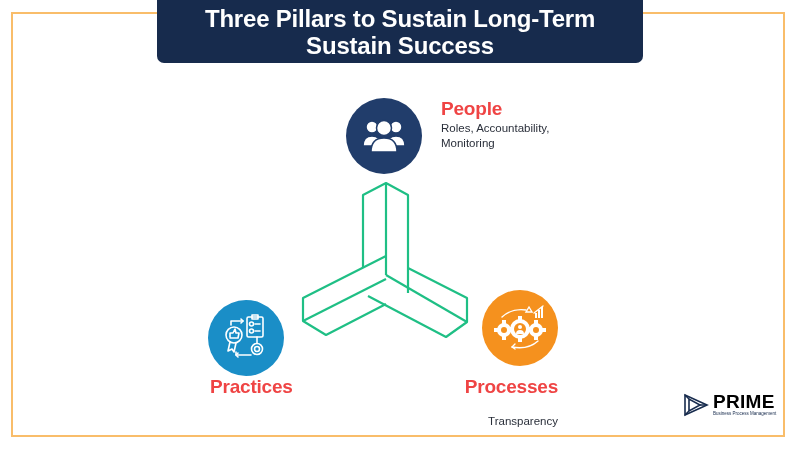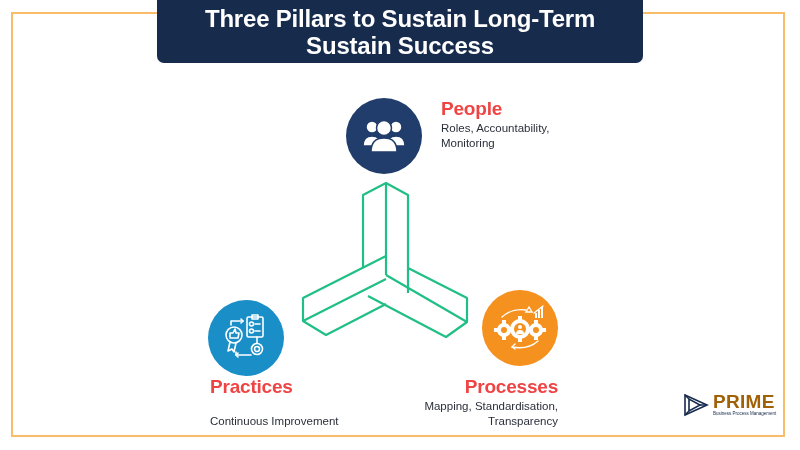--- a/index.html
+++ b/index.html
@@ -12,21 +12,21 @@
                align-items:center; justify-content:center; padding-top:6px; box-sizing:border-box; }
   .title { color:#ffffff; font-weight:700; font-size:24px; line-height:27px; text-align:center; margin:0; letter-spacing:-0.2px; }
   .circle { position:absolute; width:76px; height:76px; border-radius:50%; display:flex; align-items:center; justify-content:center; }
   .c-people { left:346px; top:98px; background:#213d6b; }
   .c-practices { left:208px; top:300px; background:#1a8ec7; }
   .c-processes { left:482px; top:290px; background:#f5911e; }
   .label-title { position:absolute; font-weight:700; font-size:19px; color:#ef4444; margin:0; letter-spacing:-0.2px; }
   .label-sub { position:absolute; font-size:11.5px; color:#2a2f3a; line-height:15px; margin:0; }
   .pillar { position:absolute; left:0; top:0; }
   .logo { position:absolute; left:683px; top:392px; display:flex; align-items:center; }
-  .logo-name { font-weight:700; font-size:19px; color:#a16207; letter-spacing:0.3px; line-height:18px; }
+  .logo-name { font-weight:700; font-size:19px; color:#000000; letter-spacing:0.3px; line-height:18px; }
   .logo-sub { font-size:4.5px; color:#172b4d; line-height:6px; }
 </style>
 </head>
 <body>
 
 <div class="frame"></div>
 
 <div class="title-box">
   <h1 class="title">
     <span>Three Pillars to Sustain Long-Term</span><br>
@@ -84,21 +84,20 @@
         <path d="M20 6 L22 8 L20 10"></path>
       <path d="M30 42 L15 42 L15 39"></path>
         <path d="M17 40 L15 42 L17 44"></path>
       <line x1="36" y1="24" x2="36" y2="30"></line>
     </g>
   </svg>
 </div>
 <h2 class="label-title" style="left:210px; top:376px;">Practices</h2>
 <p class="label-sub" style="left:210px; top:399px;">
   <br>
-  <span>Continuous Improvement</span>
 </p>
 
 <div class="circle c-processes">
   <svg width="56" height="50" viewBox="0 0 56 50">
     <g fill="#ffffff">
       <circle cx="12" cy="27" r="7"></circle>
       <circle cx="44" cy="27" r="7"></circle>
       <circle cx="28" cy="26" r="10"></circle>
       <rect x="10" y="17" width="4" height="20"></rect>
         <rect x="2" y="25" width="20" height="4"></rect>
@@ -119,21 +118,21 @@
       <path d="M10 14 Q20 5 34 7"></path>
       <path d="M46 38 Q36 47 20 44"></path>
       <path d="M20 44 L23 41 M20 44 L23 46"></path>
       <path d="M37 4 L40 9 L34 9 Z"></path>
       <path d="M42 10 L51 3"></path>
     </g>
   </svg>
 </div>
 <h2 class="label-title" style="right:242px; top:376px;">Processes</h2>
 <p class="label-sub" style="right:242px; top:399px; text-align:right;">
-  <span>Mapping, Standardisation,</span><br>
+  <br>
   <span>Transparency</span>
 </p>
 
 <div class="logo">
   <svg width="26" height="26" viewBox="0 0 26 26">
     <g fill="none" stroke="#172b4d" stroke-width="1.6">
       <path d="M2 3 L2 23 L24 13 Z"></path>
       <path d="M6 7 L6 19 L17 13 Z"></path>
       <path d="M2 3 L6 7 M2 23 L6 19 M24 13 L17 13"></path>
     </g>

